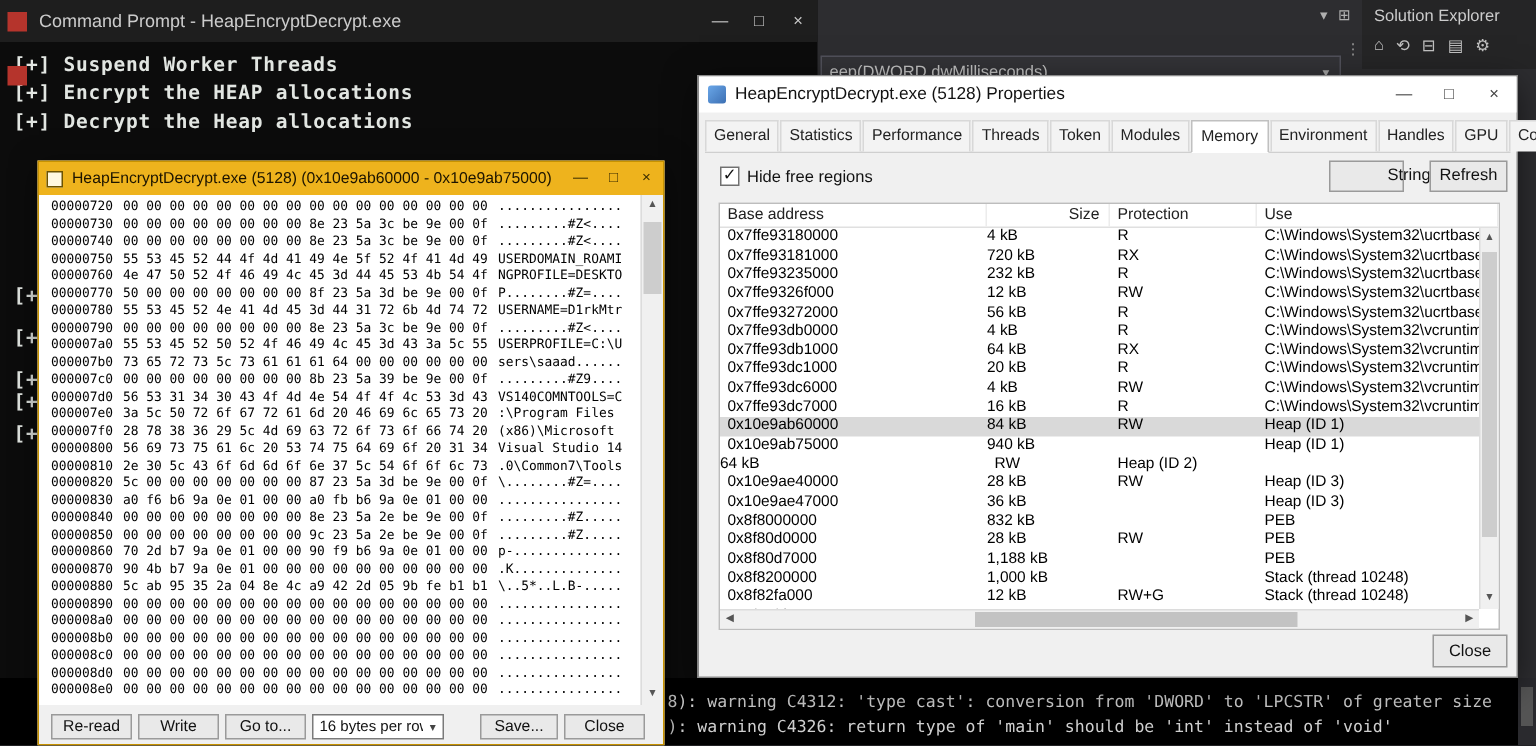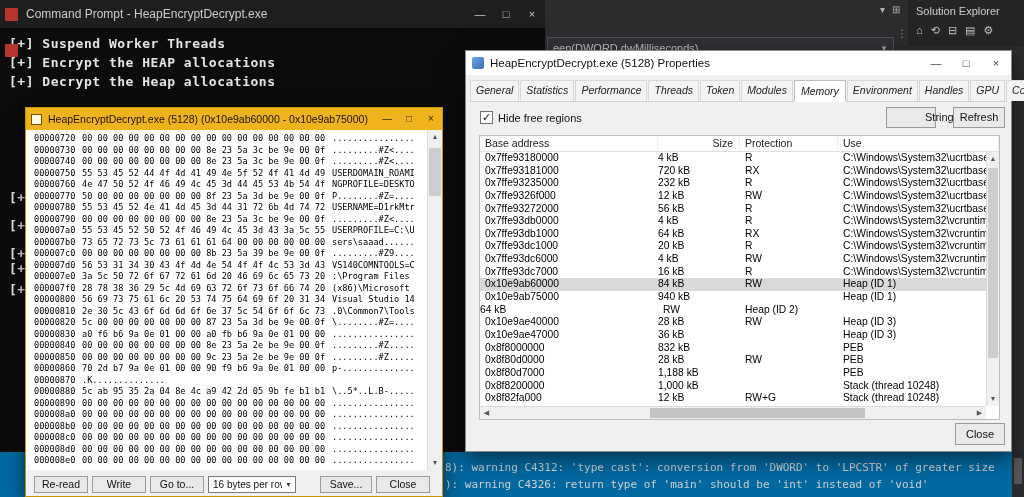--- a/index.html
+++ b/index.html
@@ -17,21 +17,21 @@
     color:#9a9a9a; font-size:10px; text-align:center; line-height:22px; z-index:0; }
   #topbar-icons { position:absolute; left:880px; top:4px; display:flex; gap:7px;
     color:#b0b0b0; font-size:10px; z-index:0; }
   #solexp { position:absolute; left:908px; top:0; width:116px; height:46px;
     background:#252526; z-index:0; }
   #solexp-title { font-size:11px; color:#cccccc; padding:5px 0 0 8px; white-space:nowrap; }
   #solexp-toolbar { display:flex; gap:8px; padding:7px 0 0 8px; color:#c0c0c0; font-size:11px; }
 
   
   #output { position:absolute; left:0; top:452px; width:1024px; height:45px;
-    background:#0369a1; z-index:0; }
+    background:#000000; z-index:0; }
   #output-lines { position:absolute; left:445px; top:7px; line-height:17px;
     font-family:"DejaVu Sans Mono",monospace; font-size:11px; color:#d0d0d0; white-space:pre; }
   #output-scroll { position:absolute; right:0; top:0; width:12px; height:45px; background:#2a2a2e; }
   #output-scroll .thumb { position:absolute; left:2px; right:2px; top:6px; height:26px; background:#555; }
 
   
   #cmd { position:absolute; left:0; top:0; width:545px; height:452px;
     background:#0c0c0c; z-index:1; }
   #cmd-titlebar { height:28px; background:#1e1e1e; display:flex; align-items:center;
     color:#cccccc; font-size:12px; }
@@ -82,21 +82,21 @@
     background:#f0f0f0; border:1px solid #8a8a8a; z-index:2;
     box-shadow:0 6px 22px rgba(0,0,0,.55); }
   #props-titlebar { height:24px; background:#fff; display:flex; align-items:center;
     font-size:11.5px; color:#111; }
   #props-icon { width:12px; height:12px; margin:0 6px; border-radius:2px;
     background:linear-gradient(135deg,#6aa7e8,#3c6fb3); }
   #props-title { flex:1; white-space:nowrap; overflow:hidden; }
   .pcap { width:30px; text-align:center; color:#444; font-size:11px; line-height:24px; }
   #tab-bar { display:flex; margin:5px 4px 0 4px; border-bottom:1px solid #cfcfcf; font-size:10.5px; }
   .tab { padding:3px 5px; background:#f3f3f3; border:1px solid #d8d8d8; border-bottom:none;
-    color:#222; margin-right:1px; white-space:nowrap;font-style:italic; }
+    color:#222; margin-right:1px; white-space:nowrap; }
   .tab.active { background:#fff; border:1px solid #c0c0c0; border-bottom:1px solid #fff;
     margin-bottom:-1px; padding:4px 6px; }
   #hide-free { position:absolute; left:14px; top:60px; display:flex; align-items:center;
     font-size:11px; color:#111; }
   #checkbox { width:13px; height:13px; background:#fff; border:1px solid #707070;
     margin-right:5px; font-size:11px; line-height:11px; text-align:center; color:#111; }
   .pbtn { position:absolute; height:21px; background:#e9e9e9; border:1px solid #9a9a9a;
     font-size:11px; text-align:center; line-height:19px; color:#111; }
   #strings-btn { left:420px; top:56px; width:50px;padding-left:38px; }
   #refresh-btn { left:487px; top:56px; width:52px; }
@@ -376,21 +376,21 @@
       <div class="hexrow"><span class="hoff">000007d0</span><span class="hbytes">56 53 31 34 30 43 4f 4d 4e 54 4f 4f 4c 53 3d 43</span><span class="hascii">VS140COMNTOOLS=C</span></div>
       <div class="hexrow"><span class="hoff">000007e0</span><span class="hbytes">3a 5c 50 72 6f 67 72 61 6d 20 46 69 6c 65 73 20</span><span class="hascii">:\Program Files </span></div>
       <div class="hexrow"><span class="hoff">000007f0</span><span class="hbytes">28 78 38 36 29 5c 4d 69 63 72 6f 73 6f 66 74 20</span><span class="hascii">(x86)\Microsoft </span></div>
       <div class="hexrow"><span class="hoff">00000800</span><span class="hbytes">56 69 73 75 61 6c 20 53 74 75 64 69 6f 20 31 34</span><span class="hascii">Visual Studio 14</span></div>
       <div class="hexrow"><span class="hoff">00000810</span><span class="hbytes">2e 30 5c 43 6f 6d 6d 6f 6e 37 5c 54 6f 6f 6c 73</span><span class="hascii">.0\Common7\Tools</span></div>
       <div class="hexrow"><span class="hoff">00000820</span><span class="hbytes">5c 00 00 00 00 00 00 00 87 23 5a 3d be 9e 00 0f</span><span class="hascii">\........#Z=....</span></div>
       <div class="hexrow"><span class="hoff">00000830</span><span class="hbytes">a0 f6 b6 9a 0e 01 00 00 a0 fb b6 9a 0e 01 00 00</span><span class="hascii">................</span></div>
       <div class="hexrow"><span class="hoff">00000840</span><span class="hbytes">00 00 00 00 00 00 00 00 8e 23 5a 2e be 9e 00 0f</span><span class="hascii">.........#Z.....</span></div>
       <div class="hexrow"><span class="hoff">00000850</span><span class="hbytes">00 00 00 00 00 00 00 00 9c 23 5a 2e be 9e 00 0f</span><span class="hascii">.........#Z.....</span></div>
       <div class="hexrow"><span class="hoff">00000860</span><span class="hbytes">70 2d b7 9a 0e 01 00 00 90 f9 b6 9a 0e 01 00 00</span><span class="hascii">p-..............</span></div>
-      <div class="hexrow"><span class="hoff">00000870</span><span class="hascii">.K..............</span></div>
+      <div class="hexrow"><span class="hoff">00000870</span><span class="hbytes">90 4b b7 9a 0e 01 00 00 00 00 00 00 00 00 00 00</span><span class="hascii">.K..............</span></div>
       <div class="hexrow"><span class="hoff">00000880</span><span class="hbytes">5c ab 95 35 2a 04 8e 4c a9 42 2d 05 9b fe b1 b1</span><span class="hascii">\..5*..L.B-.....</span></div>
       <div class="hexrow"><span class="hoff">00000890</span><span class="hbytes">00 00 00 00 00 00 00 00 00 00 00 00 00 00 00 00</span><span class="hascii">................</span></div>
       <div class="hexrow"><span class="hoff">000008a0</span><span class="hbytes">00 00 00 00 00 00 00 00 00 00 00 00 00 00 00 00</span><span class="hascii">................</span></div>
       <div class="hexrow"><span class="hoff">000008b0</span><span class="hbytes">00 00 00 00 00 00 00 00 00 00 00 00 00 00 00 00</span><span class="hascii">................</span></div>
       <div class="hexrow"><span class="hoff">000008c0</span><span class="hbytes">00 00 00 00 00 00 00 00 00 00 00 00 00 00 00 00</span><span class="hascii">................</span></div>
       <div class="hexrow"><span class="hoff">000008d0</span><span class="hbytes">00 00 00 00 00 00 00 00 00 00 00 00 00 00 00 00</span><span class="hascii">................</span></div>
       <div class="hexrow"><span class="hoff">000008e0</span><span class="hbytes">00 00 00 00 00 00 00 00 00 00 00 00 00 00 00 00</span><span class="hascii">................</span></div>
     </div>
   <div id="hex-scroll">
     <div class="sb-arrow">▲</div>

